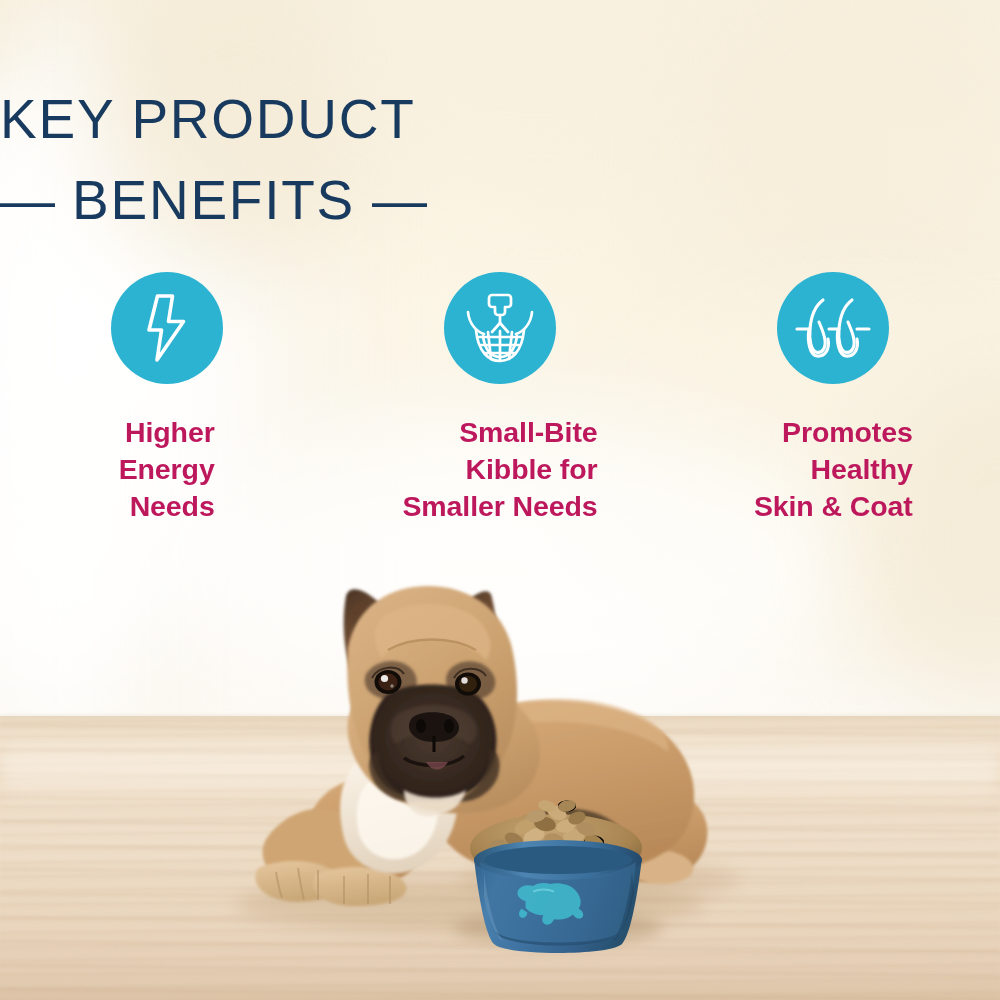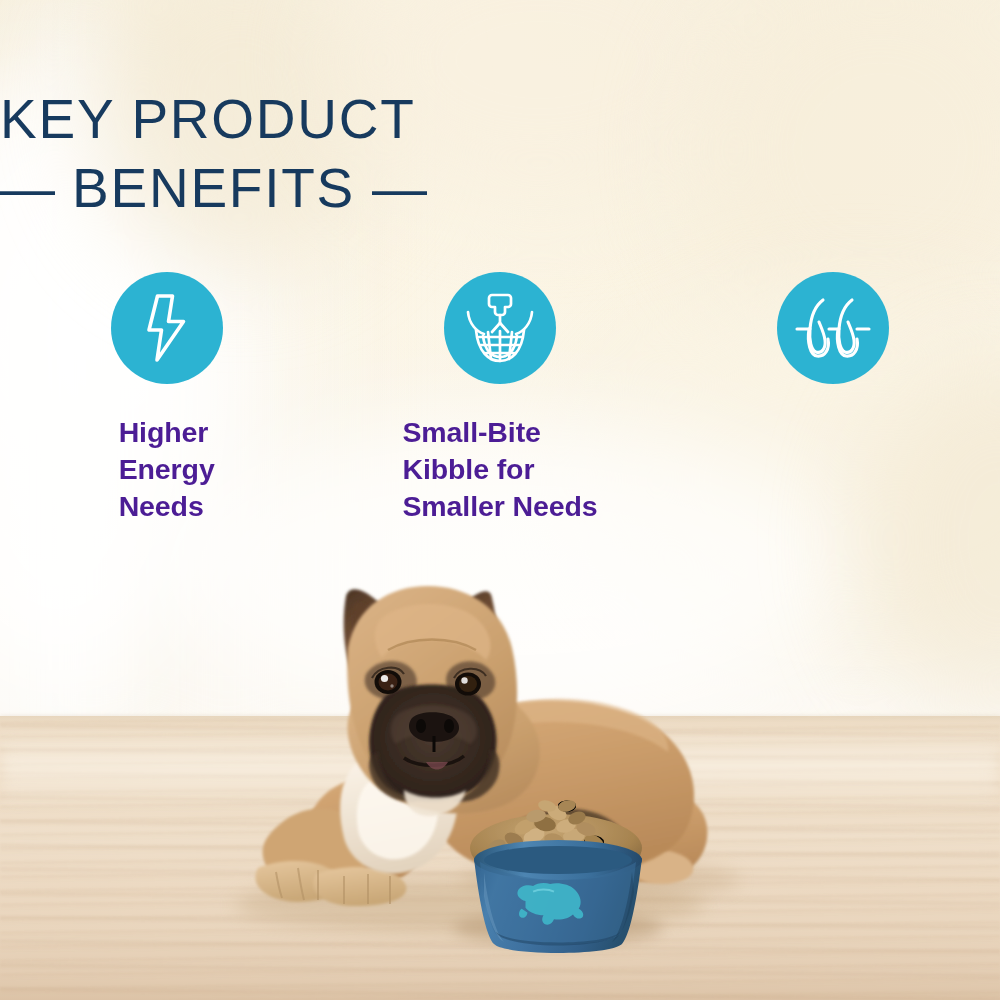--- a/index.html
+++ b/index.html
@@ -93,45 +93,45 @@
   .heading {
     position:absolute; left:0; top:92px; width:1000px;
     color:#173a5e;
     font-family:"Liberation Sans", sans-serif;
     font-weight:300;
     letter-spacing:.055em;
     line-height:1.0;
     z-index:6;
   }
   .heading .line1 { display:block; font-size:55px; }
-  .heading .line2 { display:block; font-size:55px; margin-top:14px; }
+  .heading .line2 { display:block; font-size:55px; margin-top:26px; }
   .heading .dash { letter-spacing:0; }
 
   
   .benefits {
     position:absolute; left:0; top:272px; width:1000px;
     display:flex; z-index:6;
   }
   .benefit { width:333.33px; display:flex; flex-direction:column; align-items:center; }
 
   .icon-circle {
     width:112px; height:112px; border-radius:50%;
     background:#2cb3d2;
     display:flex; align-items:center; justify-content:center;
     box-shadow:0 0 0 0 rgba(0,0,0,0);
   }
   .icon-circle svg { display:block; }
 
   .benefit-label {
     margin-top:30px;
-    color:#4c1d95;
+    color:#be185d;
     font-size:28.5px;
     font-weight:bold;
     line-height:1.30;
-    text-align:left;
+    text-align:right;
     letter-spacing:-0.1px;
     white-space:pre-line;
   }
 
   
   .dog { position:absolute; left:0; top:0; width:1000px; height:1000px; z-index:4; pointer-events:none; }
 
   
   .bowl-wrap { position:absolute; left:0; top:0; width:1000px; height:1000px; z-index:5; pointer-events:none; }
 </style>
@@ -223,20 +223,23 @@
             <path d="M15 33 C14 44 16 54 21 56 C27 58 31 52 30 44 C29 37 26 31 24 26"></path>
 
             <path d="M14 33 C12 46 15 59 22 60 C30 61 35 53 33 43"></path>
 
             <path d="M57 4 C49 10 45 20 44 33"></path>
             <path d="M44 33 C43 44 45 54 50 56 C56 58 60 52 59 44 C58 37 55 31 53 26"></path>
             <path d="M43 33 C41 46 44 59 51 60 C59 61 64 53 62 43"></path>
           </svg>
         </span>
       </div>
+      <div class="benefit-label">Promotes
+Healthy
+Skin &amp; Coat</div>
     </div>
 
   </div>
 
   <svg class="dog" viewBox="0 0 1000 1000">
     <defs>
       <linearGradient id="furBody" x1="0" y1="0" x2="0.3" y2="1">
         <stop offset="0%" stop-color="#d7ab79"></stop>
         <stop offset="45%" stop-color="#cb9d6b"></stop>
         <stop offset="100%" stop-color="#b98a59"></stop>

